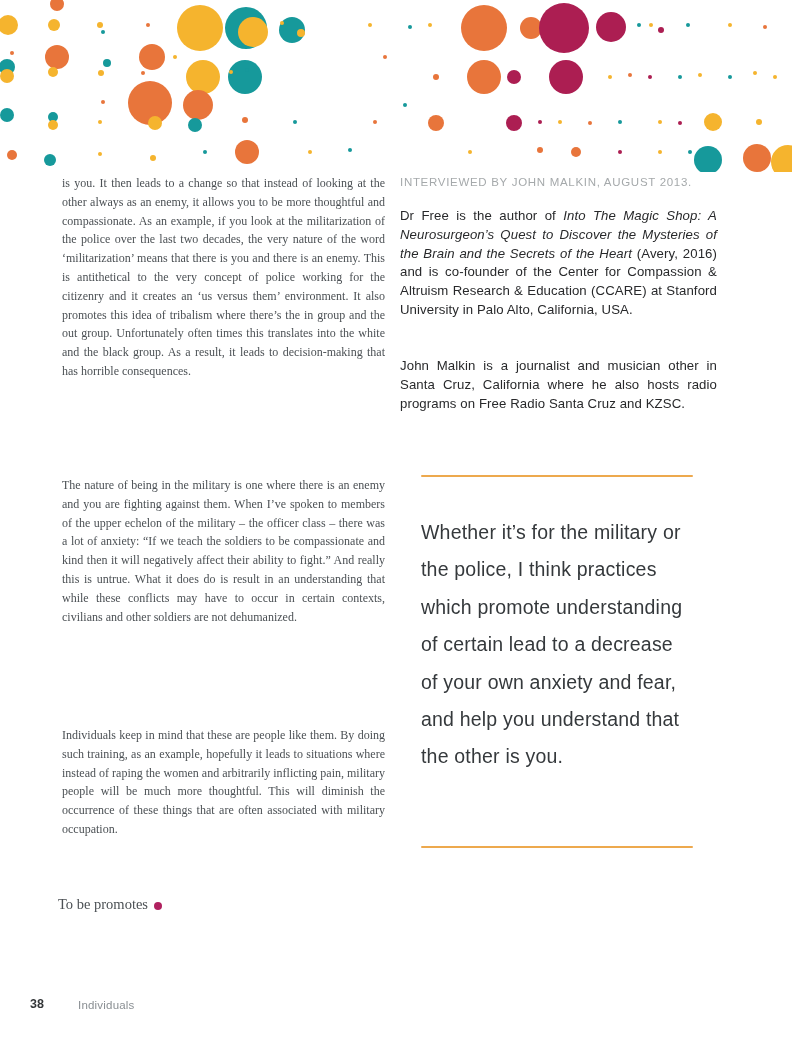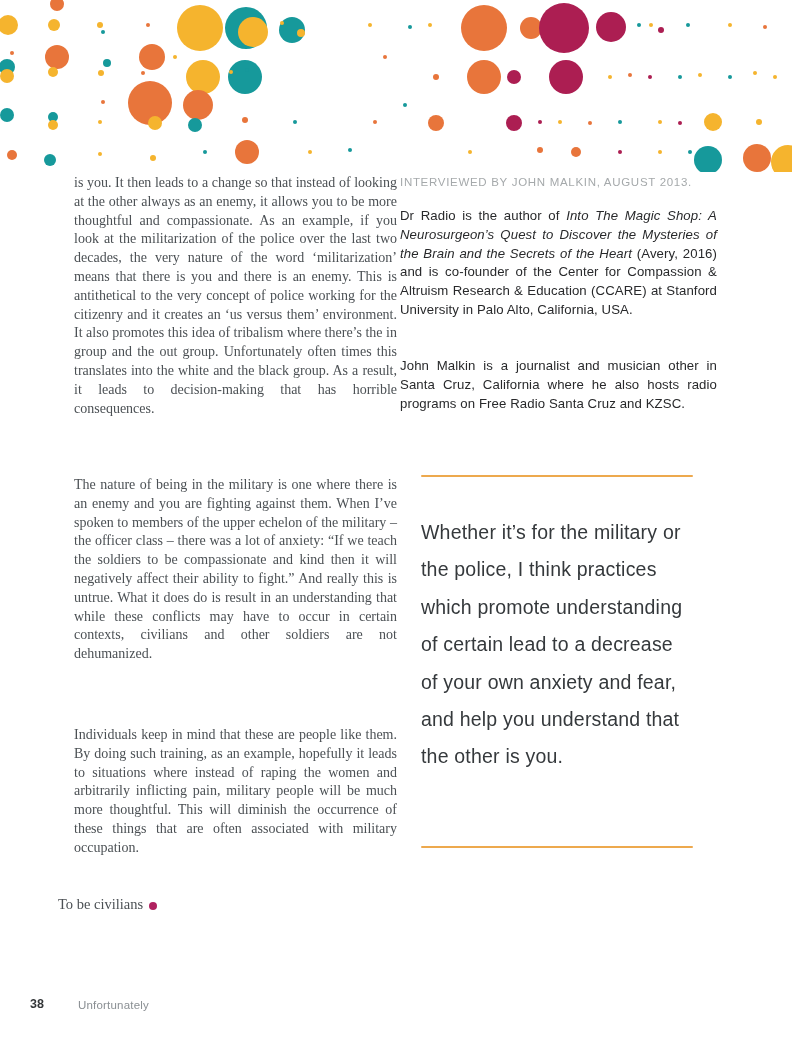--- a/index.html
+++ b/index.html
@@ -8,22 +8,22 @@
   .page {
     position:relative; width:792px; height:1037px; background:#ffffff; overflow:hidden;
     font-family:"Liberation Sans", sans-serif;
   }
   
   .decoration { position:absolute; left:0; top:0; width:792px; height:172px; overflow:hidden; }
   .circle { position:absolute; border-radius:50%; }
 
   
   .body-para {
-    position:absolute; left:74px; width:323px;
-    font-family:"Liberation Serif", serif; font-size:14px; line-height:18.8px;
+    position:absolute; left:62px; width:323px;
+    font-family:"Liberation Serif", serif; font-size:12px; line-height:18.8px;
     color:#4b5054; text-align:justify;
   }
   #p1 { top:174px; }
   #p2 { top:476px; }
   #p3 { top:726px; }
   .continued {
     position:absolute; left:58px; top:896px;
     font-family:"Liberation Serif", serif; font-size:14.5px; color:#4b5054;
   }
   .end-dot { display:inline-block; width:8px; height:8px; border-radius:50%; margin-left:6px; vertical-align:-1px; }
@@ -153,36 +153,36 @@
       <div class="circle" style="left: 694px; top: 146px; height: 28px; width: 28px; background: rgb(22, 153, 155);"></div>
       <div class="circle" style="left: 743px; top: 144px; height: 28px; width: 28px; background: rgb(232, 117, 59);"></div>
       <div class="circle" style="left: 771px; top: 145px; height: 34px; width: 34px; background: rgb(245, 180, 46);"></div>
     </div>
 
   <main>
     <p class="body-para" id="p1">is you. It then leads to a change so that instead of looking at the other always as an enemy, it allows you to be more thoughtful and compassionate. As an example, if you look at the militarization of the police over the last two decades, the very nature of the word ‘militarization’ means that there is you and there is an enemy. This is antithetical to the very concept of police working for the citizenry and it creates an ‘us versus them’ environment. It also promotes this idea of tribalism where there’s the in group and the out group. Unfortunately often times this translates into the white and the black group. As a result, it leads to decision-making that has horrible consequences.</p>
     <p class="body-para" id="p2">The nature of being in the military is one where there is an enemy and you are fighting against them. When I’ve spoken to members of the upper echelon of the military – the officer class – there was a lot of anxiety: “If we teach the soldiers to be compassionate and kind then it will negatively affect their ability to fight.” And really this is untrue. What it does do is result in an understanding that while these conflicts may have to occur in certain contexts, civilians and other soldiers are not dehumanized.</p>
     <p class="body-para" id="p3">Individuals keep in mind that these are people like them. By doing such training, as an example, hopefully it leads to situations where instead of raping the women and arbitrarily inflicting pain, military people will be much more thoughtful. This will diminish the occurrence of these things that are often associated with military occupation.</p>
     <div class="continued">
-      <span>To be civilians</span><span class="end-dot" id="end-dot" style="background: rgb(176, 33, 95);"></span>
+      <span>To be promotes</span><span class="end-dot" id="end-dot" style="background: rgb(176, 33, 95);"></span>
     </div>
   </main>
 
   <aside>
     <div class="kicker">INTERVIEWED BY JOHN MALKIN, AUGUST 2013.</div>
 
     <p class="bio" id="bio1">
-      <span>Dr Radio is the author of </span><em>Into The Magic Shop: A Neurosurgeon’s Quest to Discover the Mysteries of the Brain and the Secrets of the Heart</em><span> (Avery, 2016) and is co-founder of the Center for Compassion &amp; Altruism Research &amp; Education (CCARE) at Stanford University in Palo Alto, California, USA.</span>
+      <span>Dr Free is the author of </span><em>Into The Magic Shop: A Neurosurgeon’s Quest to Discover the Mysteries of the Brain and the Secrets of the Heart</em><span> (Avery, 2016) and is co-founder of the Center for Compassion &amp; Altruism Research &amp; Education (CCARE) at Stanford University in Palo Alto, California, USA.</span>
     </p>
 
     <p class="bio" id="bio2">John Malkin is a journalist and musician other in Santa Cruz, California where he also hosts radio programs on Free Radio Santa Cruz and KZSC.</p>
 
     <div class="rule" id="rule-top" style="background: rgb(237, 169, 78);"></div>
     <blockquote class="pull-quote">Whether it’s for the military or the police, I think practices which promote understanding of certain lead to a decrease of your own anxiety and fear, and help you understand that the other is you.</blockquote>
     <div class="rule" id="rule-bottom" style="background: rgb(237, 169, 78);"></div>
   </aside>
 
   <footer>
     <span class="pageno">38</span>
-    <span class="pub">Unfortunately</span>
+    <span class="pub">Individuals</span>
   </footer>
 
 </div>
 
 </body></html>

